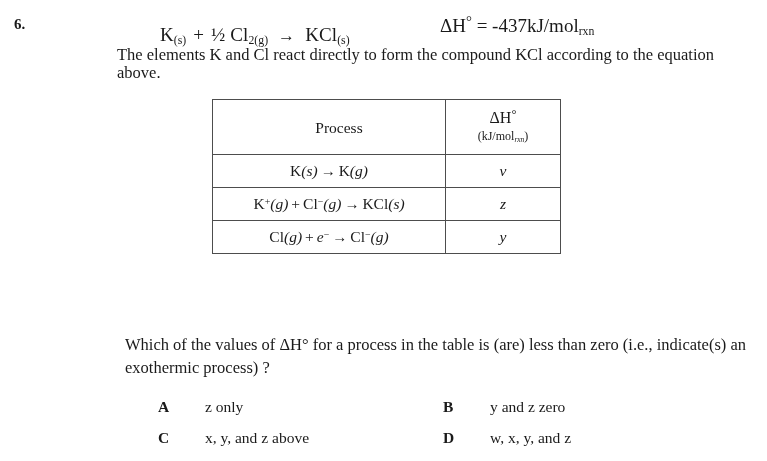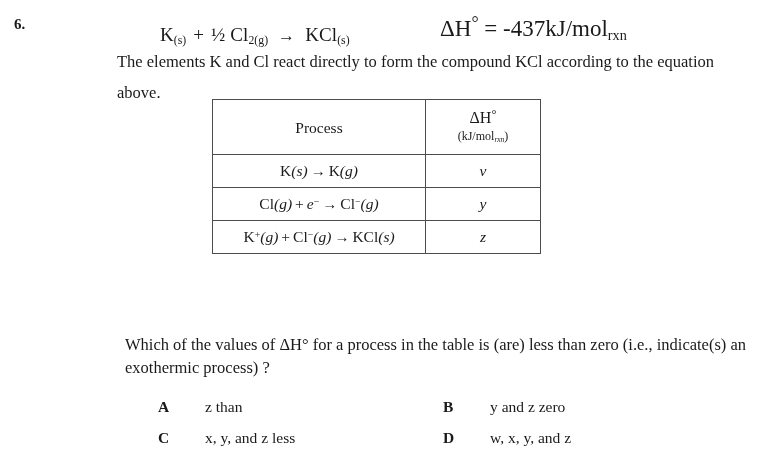--- a/index.html
+++ b/index.html
@@ -42,21 +42,21 @@
   #equation-line .arrow {
     display: inline-block;
     padding: 0 10px;
     font-size: 17px;
   }
 
   #enthalpy-value {
     position: absolute;
     left: 440px;
     top: 13px;
-    font-size: 23px;
+    font-size: 19px;
     white-space: nowrap;
     text-align: right;
   }
 
   sub.st {
     font-size: 0.62em;
     vertical-align: -0.28em;
     letter-spacing: 0;
   }
   sup.st {
@@ -68,42 +68,42 @@
     vertical-align: 0.38em;
   }
 
   
   #intro-paragraph {
     position: absolute;
     left: 117px;
     top: 46px;
     width: 630px;
     font-size: 16.5px;
-    line-height: 31px;
+    line-height: 18px;
   }
 
   
   #process-table {
     position: absolute;
     left: 212px;
     top: 99px;
     width: 326px;
     border-collapse: collapse;
     table-layout: fixed;
   }
   #process-table td,
   #process-table th {
     border: 1px solid #4d4d4d;
     padding: 0;
     text-align: center;
     font-weight: normal;
     font-size: 15.5px;
     color: #1a1a1a;
   }
-  #process-table .col-process { width: 212px; }
+  #process-table .col-process { width: 212px; padding-left: 20px; }
   #process-table .col-dh { width: 114px; }
   #process-table thead td {
     height: 54px;
     vertical-align: middle;
     line-height: 19px;
   }
   #process-table tbody td {
     height: 32px;
     vertical-align: middle;
     margin-top: 12px;
@@ -193,44 +193,44 @@
   <tbody>
 
     <tr>
       <td><span>K</span><span class="state">(s)</span><span class="rxn-arrow">→</span><span>K</span><span class="state">(g)</span></td>
       <td class="val-cell">v</td>
     </tr>
 
 
 
     <tr>
+      <td><span>K</span><sup class="st">+</sup><span class="state">(g)</span><span class="plus">+</span><span>Cl</span><sup class="st">−</sup><span class="state">(g)</span><span class="rxn-arrow">→</span><span>KCl</span><span class="state">(s)</span></td>
+      <td class="val-cell">z</td>
+    </tr>
+
+    <tr>
       <td><span>Cl</span><span class="state">(g)</span><span class="plus">+</span><span class="state">e</span><sup class="st">−</sup><span class="rxn-arrow">→</span><span>Cl</span><sup class="st">−</sup><span class="state">(g)</span></td>
       <td class="val-cell">y</td>
-    </tr>
-
-    <tr>
-      <td><span>K</span><sup class="st">+</sup><span class="state">(g)</span><span class="plus">+</span><span>Cl</span><sup class="st">−</sup><span class="state">(g)</span><span class="rxn-arrow">→</span><span>KCl</span><span class="state">(s)</span></td>
-      <td class="val-cell">z</td>
     </tr>
 
   </tbody>
 </table>
 
 <div id="question-prompt">Which of the values of ΔH° for a process in the table is (are) less than zero (i.e., indicate(s) an exothermic process) ?</div>
 
 <div id="answer-options">
   <div class="option" id="option-a">
     <span class="letter">A</span>
-    <span class="otext">z than</span>
+    <span class="otext">z only</span>
   </div>
   <div class="option" id="option-b">
     <span class="letter">B</span>
     <span class="otext">y and z zero</span>
   </div>
   <div class="option" id="option-c">
     <span class="letter">C</span>
-    <span class="otext">x, y, and z less</span>
+    <span class="otext">x, y, and z above</span>
   </div>
   <div class="option" id="option-d">
     <span class="letter">D</span>
     <span class="otext">w, x, y, and z</span>
   </div>
 </div>
 
 </body></html>

